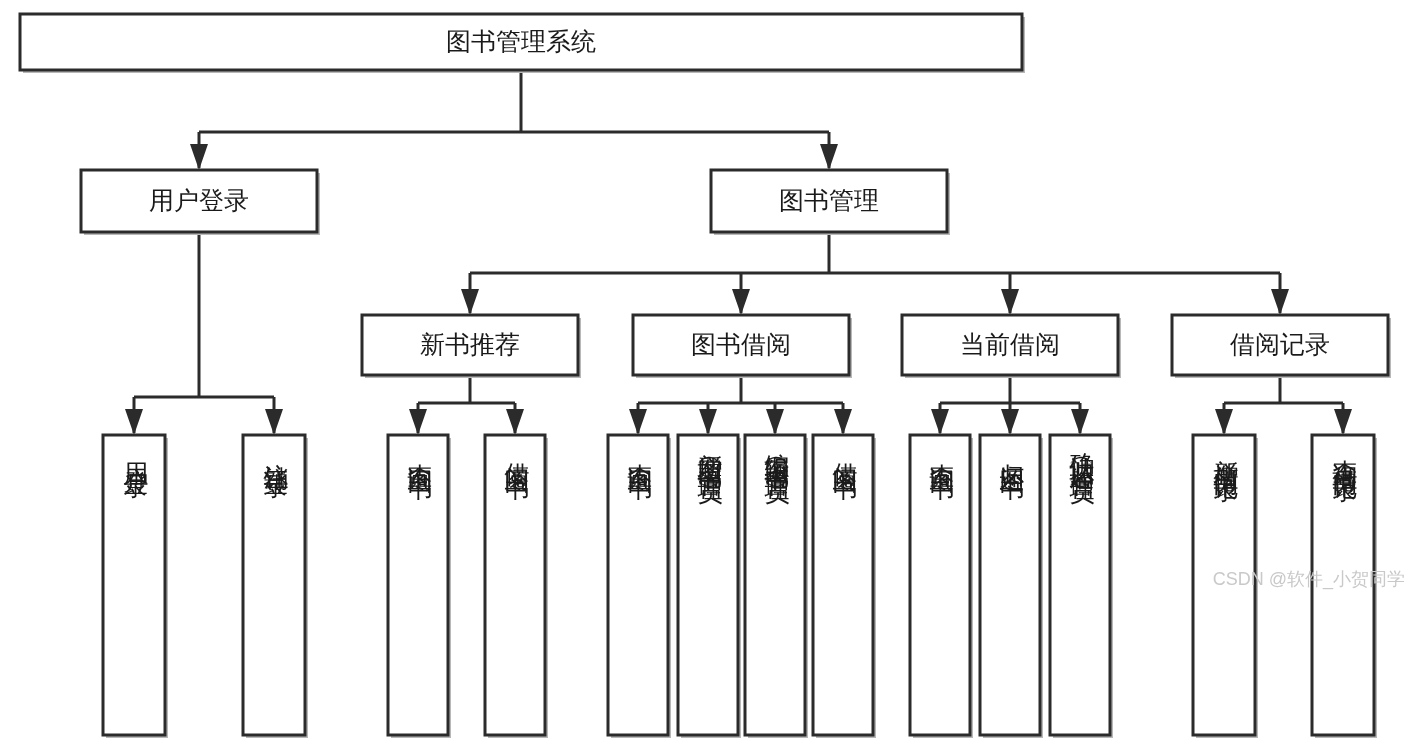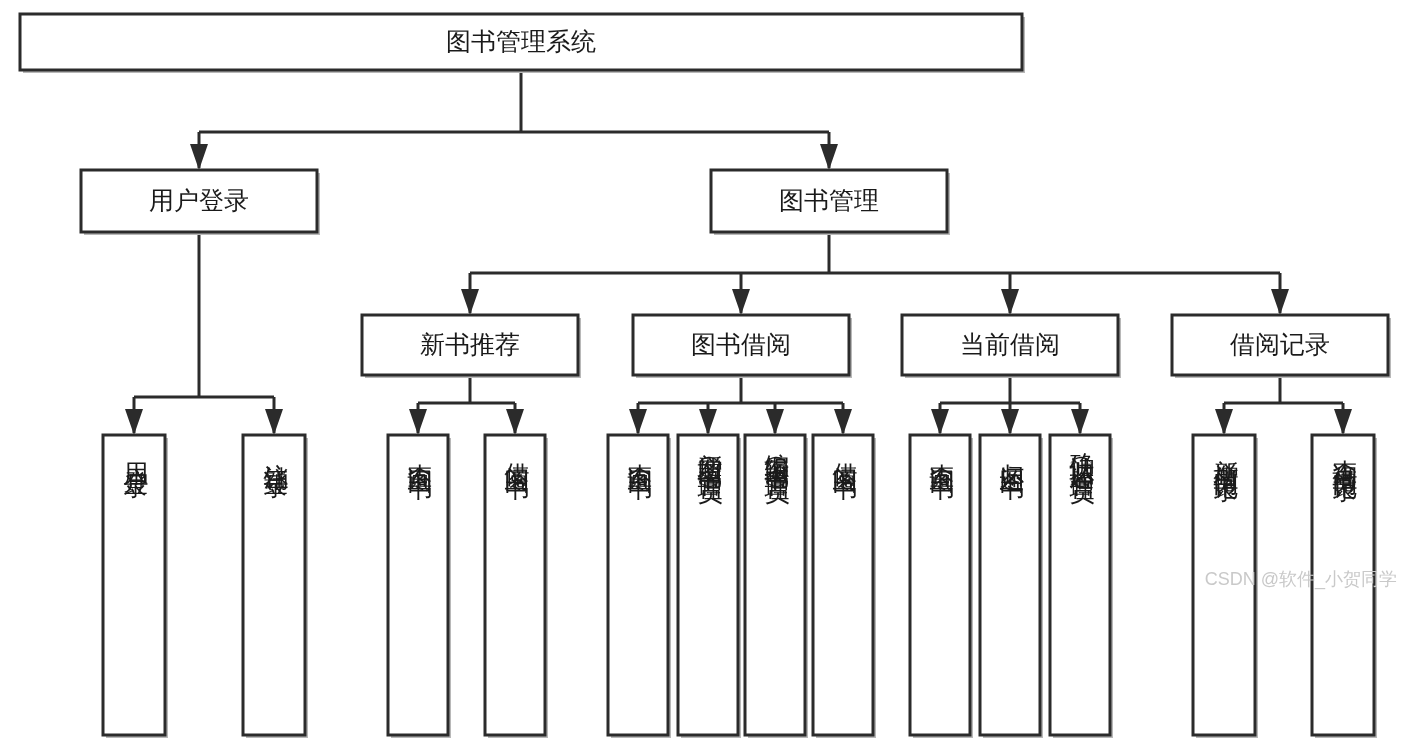--- a/index.html
+++ b/index.html
@@ -53,21 +53,21 @@
   }
   .label-v {
     font-size: 25px;
     writing-mode: vertical-rl;
     text-orientation: upright;
     glyph-orientation-vertical: 0;
     letter-spacing: 4px;
   }
   .watermark {
     position: absolute;
-    right: 8px;
+    right: 0;
     bottom: 6px;
     font-family: "Liberation Sans", "DejaVu Sans", sans-serif;
     font-size: 18px;
     color: #c9c9c9;
     white-space: nowrap;
     pointer-events: none;
   }
 </style>
 </head>
 <body>

